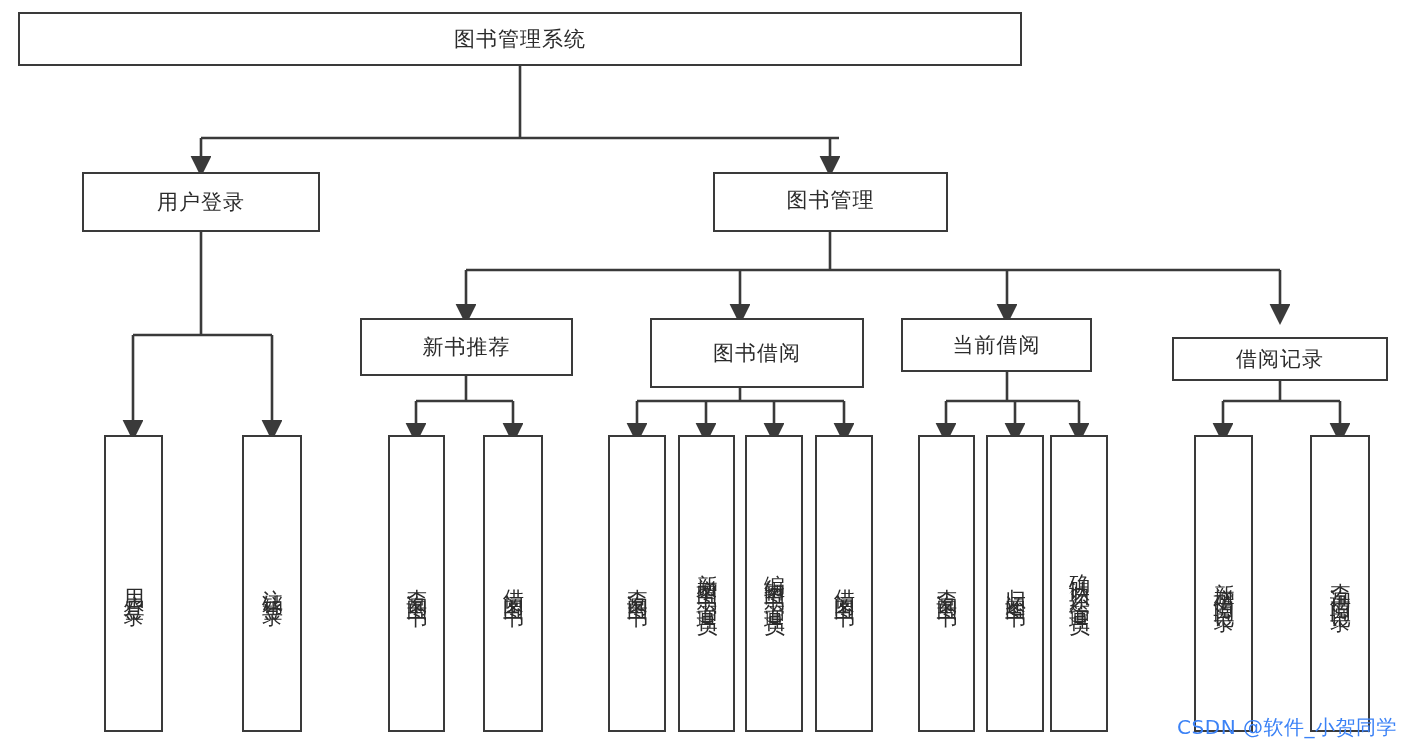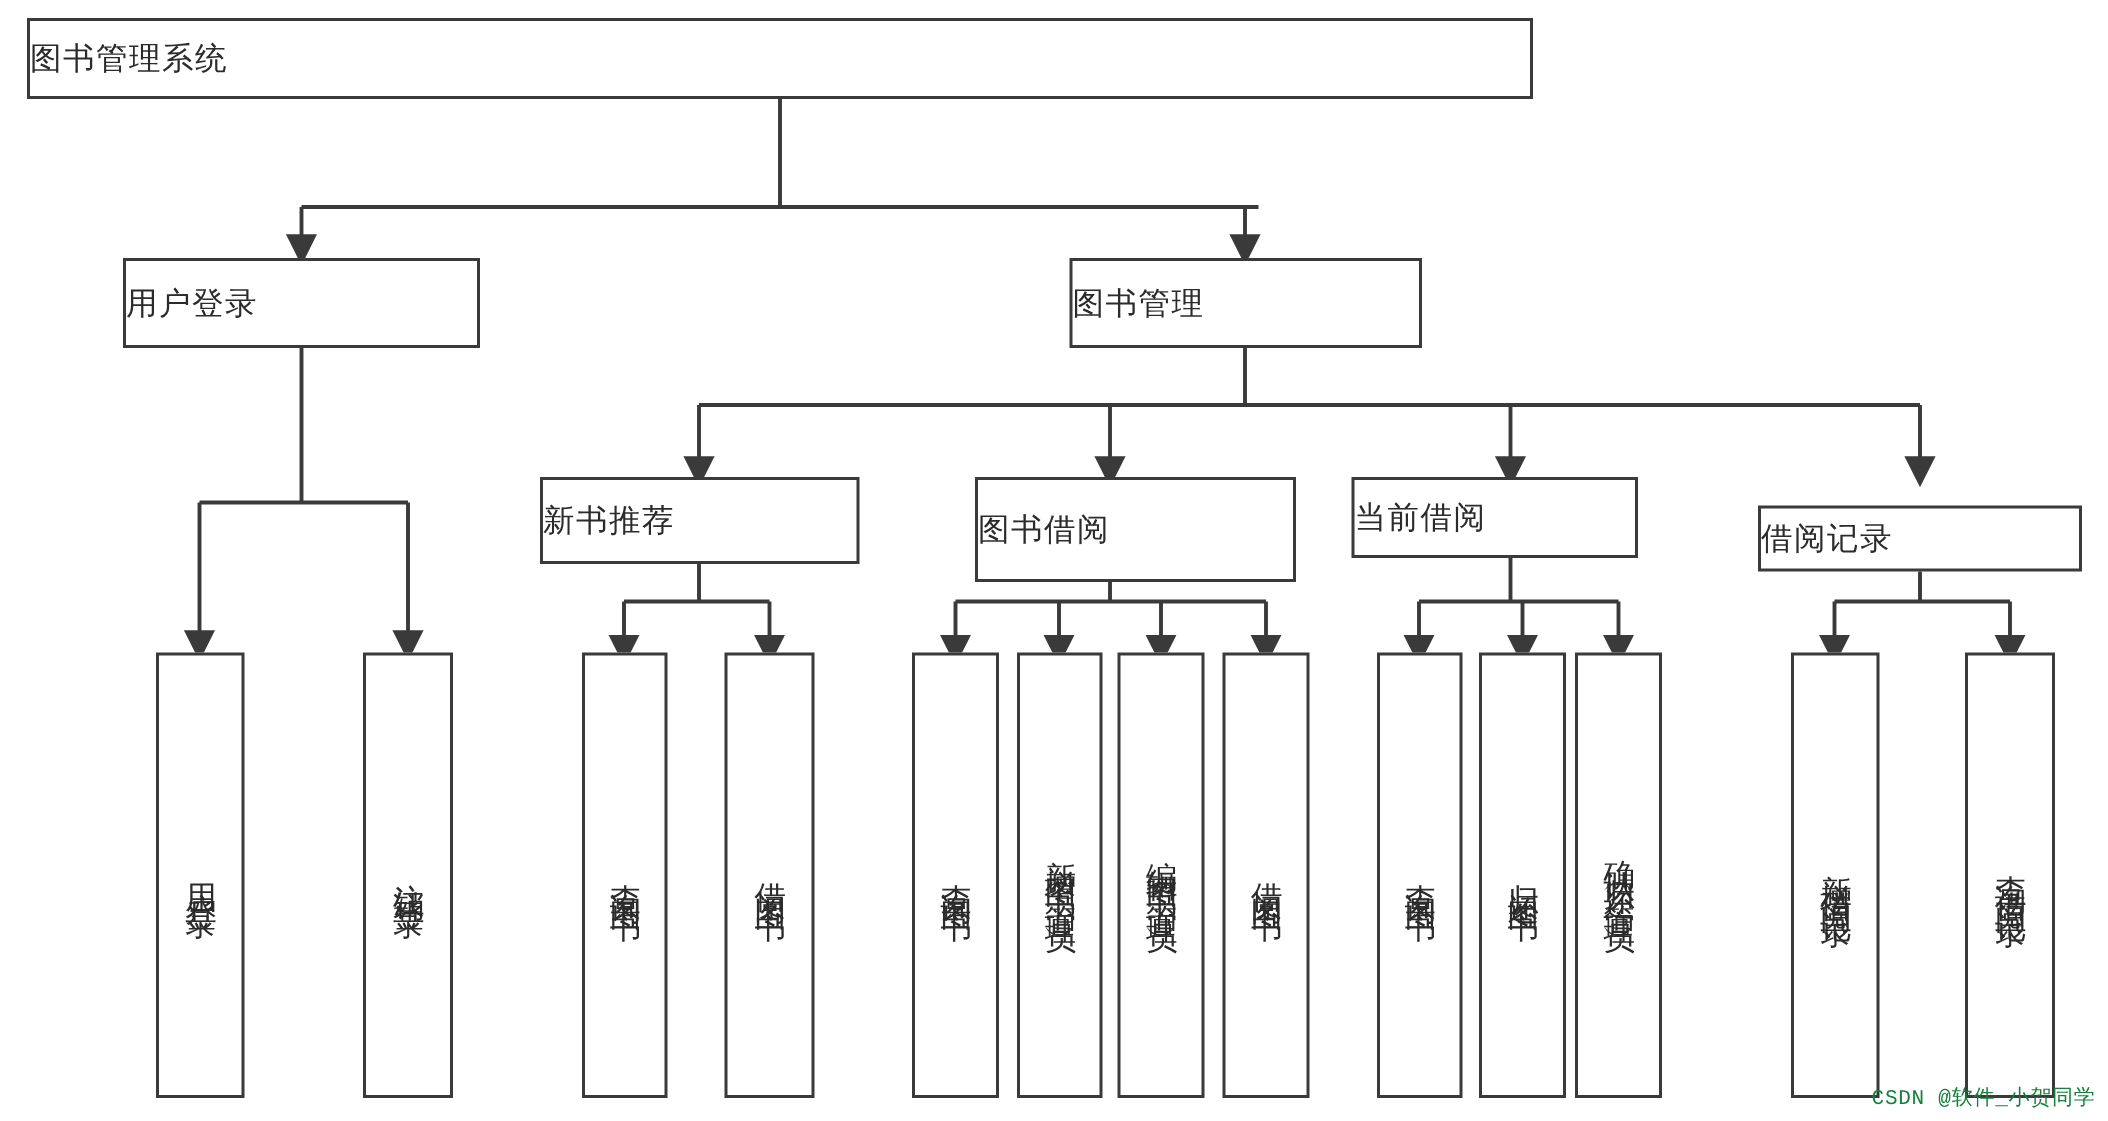--- a/index.html
+++ b/index.html
@@ -20,20 +20,21 @@
     width:1405px;height:747px;
     pointer-events:none;
   }
   .node{
     position:absolute;
     box-sizing:border-box;
     border:2px solid #3a3a3a;
     background:#ffffff;
     display:flex;
     align-items:center;
+    justify-content:center;
     color:#2b2b2b;
   }
   .node .lbl{
     display:block;
     text-align:center;
     line-height:1.18;
     white-space:nowrap;
   }
   .node.h .lbl{
     font-size:21px;
@@ -48,25 +49,24 @@
     text-orientation:upright;
     font-size:21px;
     letter-spacing:6px;
     line-height:1;
     white-space:nowrap;
   }
   #watermark{
     position:absolute;
     right:8px;
     bottom:6px;
-    font-size:14px;
-    color:#15803d;
+    font-size:20px;
+    color:#3b82f6;
     letter-spacing:0.5px;
     white-space:nowrap;
-    font-family:Liberation Mono, monospace;
   }
 </style>
 </head>
 <body>
 
 <div id="stage">
 
   <svg class="wires" viewBox="0 0 1405 747" width="1405" height="747" xmlns="http://www.w3.org/2000/svg">
     <defs>
       <marker id="arrow" markerWidth="12" markerHeight="12" refX="1.5" refY="4" orient="auto" markerUnits="strokeWidth">
@@ -117,21 +117,21 @@
     </g>
   </svg>
 
   <div class="node h" style="left:18px;top:12px;width:1004px;height:54px;">
     <span class="lbl">图书管理系统</span>
   </div>
 
   <div class="node h" style="left:82px;top:172px;width:238px;height:60px;">
     <span class="lbl">用户登录</span>
   </div>
-  <div class="node h" style="left:713px;top:172px;width:235px;height:60px;">
+  <div class="node h" style="left:713px;top:172px;width:235px;height:60px;font-family:Liberation Mono, monospace;">
     <span class="lbl">图书管理</span>
   </div>
 
   <div class="node h" style="left:360px;top:318px;width:213px;height:58px;">
     <span class="lbl">新书推荐</span>
   </div>
   <div class="node h" style="left:633px;top:318px;width:214px;height:70px;margin-left:17px;">
     <span class="lbl">图书借阅</span>
   </div>
   <div class="node h" style="left:901px;top:318px;width:191px;height:54px;">

